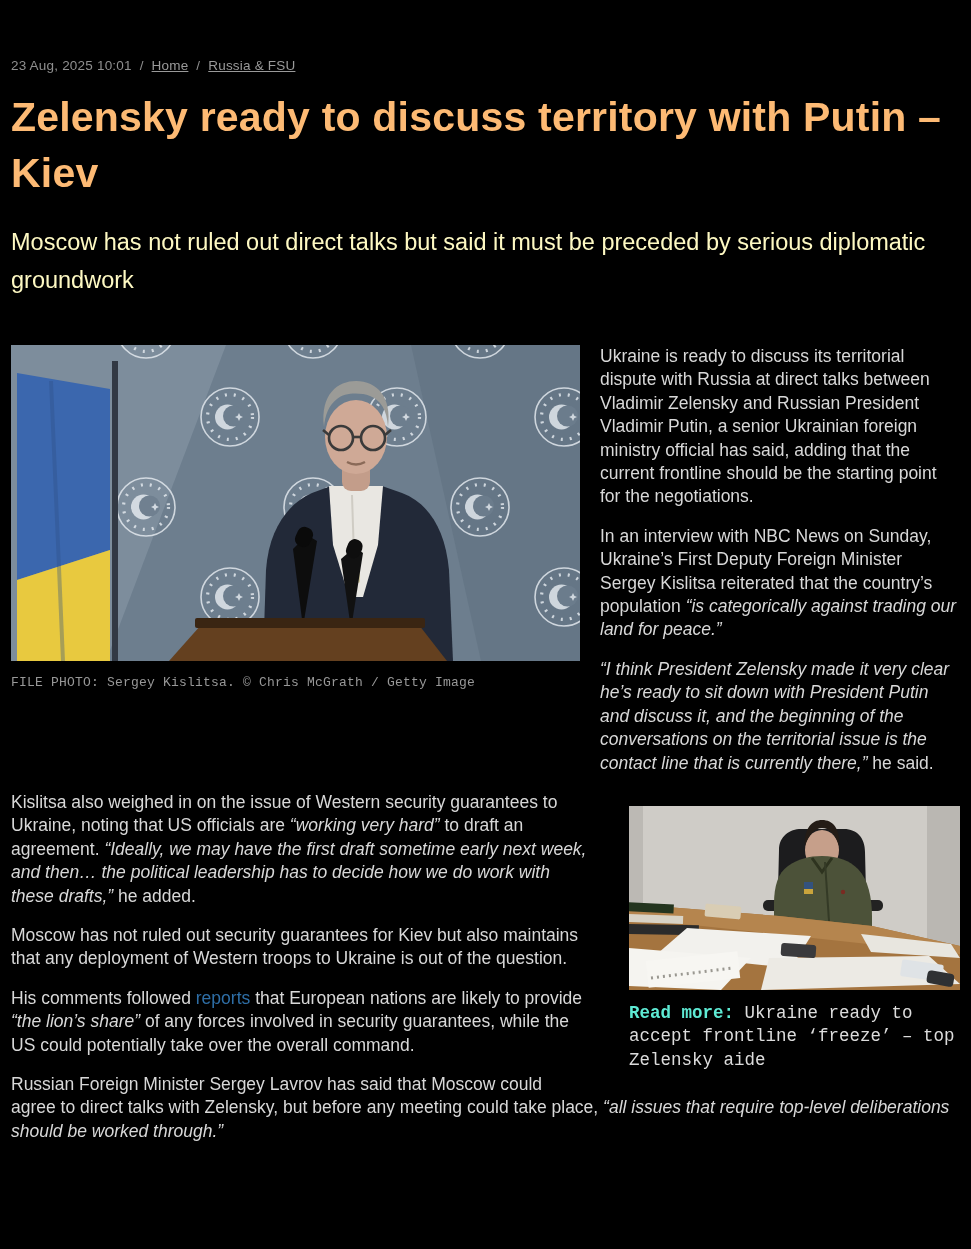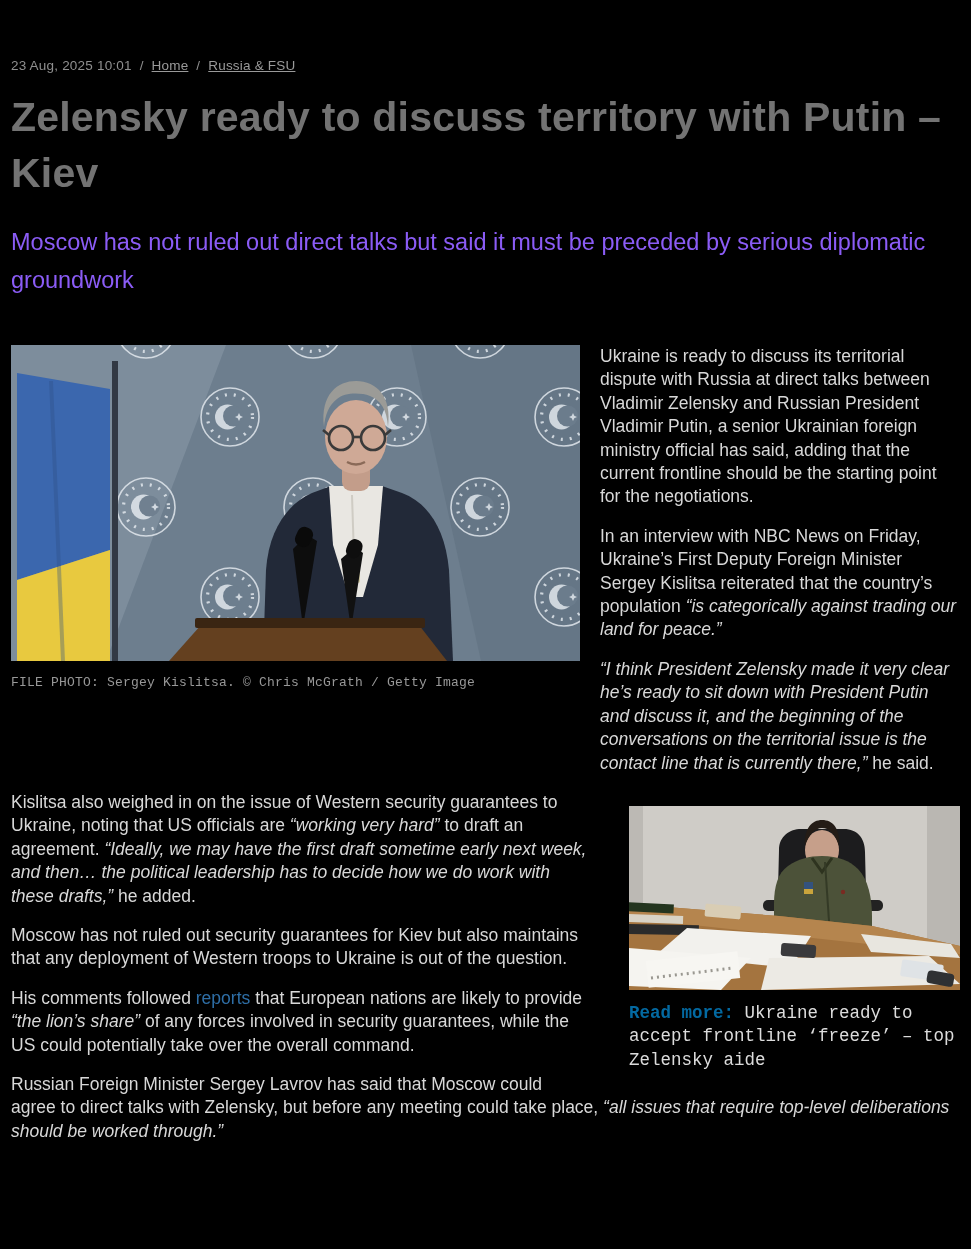--- a/index.html
+++ b/index.html
@@ -20,29 +20,29 @@
   }
   .breadcrumb a { color: #9a9a9a; text-decoration: underline; }
   .breadcrumb .sep { margin: 0 4px; color: #8f8f8f; }
 
   
   h1.title {
     margin: 16px 0 0 0;
     font-size: 41px;
     line-height: 56px;
     font-weight: bold;
-    color: #737373;
+    color: #fdba74;
     letter-spacing: 0.2px;
   }
   h2.subtitle {
     margin: 22px 0 0 0;
     font-size: 23.5px;
     line-height: 38px;
     font-weight: normal;
-    color: #8b5cf6;
+    color: #fef9c3;
   }
 
   
   .article-body { margin-top: 46px; font-size: 17.5px; line-height: 23.4px; color: #d8d8d8; }
   .article-body p { margin: 0 0 16px 0; }
   .it { font-style: italic; }
   a.lnk { color: #2e6ea6; text-decoration: none; }
 
   figure { margin: 0; font-family: Liberation Mono, monospace; }
   .fig-left { float: left; width: 569px; margin: 0 20px 62px 0; }
@@ -57,21 +57,21 @@
     font-size: 13px;
     color: #989898;
     letter-spacing: 0.2px;
   }
   figcaption.readmore {
     margin-top: 12px;
     font-size: 17.5px;
     line-height: 23.4px;
     color: #dcdcdc;
   }
-  figcaption.readmore strong { color: #0369a1; text-align: right; }
+  figcaption.readmore strong { color: #5eead4; text-align: right; }
 
   .clear { clear: both; }
 
   .bottom-divider {
     position: absolute;
     left: 0; right: 0; bottom: 2px;
     border-top: 1px solid #484848;
   }
 </style>
 </head>
@@ -150,21 +150,21 @@
           <rect x="285" y="182" width="16" height="20" rx="7" fill="#0a0a0a" transform="rotate(24 293 192)"></rect>
           <rect x="336" y="194" width="15" height="19" rx="7" fill="#0e0e0e" transform="rotate(22 343 203)"></rect>
           <path d="M158,316 L190,280 L408,280 L436,316 Z" fill="#64401f"></path>
           <rect x="184" y="273" width="230" height="10" rx="2" fill="#3a2512"></rect>
         </svg>
       </div>
       <figcaption class="filecap">FILE PHOTO: Sergey Kislitsa. ©  Chris McGrath / Getty Image</figcaption>
     </figure>
 
     <p><span>Ukraine is ready to discuss its territorial dispute with Russia at direct talks between Vladimir Zelensky and Russian President Vladimir Putin, a senior Ukrainian foreign ministry official has said, adding that the current frontline should be the starting point for the negotiations.</span></p>
-    <p><span>In an interview with NBC News on Friday, Ukraine’s First Deputy Foreign Minister Sergey Kislitsa reiterated that the country’s population </span><span class="it">“is categorically against trading our land for peace.”</span></p>
+    <p><span>In an interview with NBC News on Sunday, Ukraine’s First Deputy Foreign Minister Sergey Kislitsa reiterated that the country’s population </span><span class="it">“is categorically against trading our land for peace.”</span></p>
     <p><span class="it">“I think President Zelensky made it very clear he’s ready to sit down with President Putin and discuss it, and the beginning of the conversations on the territorial issue is the contact line that is currently there,”</span><span> he said.</span></p>
 
     <figure class="fig-right">
       <div class="photo-side">
 
         <svg width="331" height="184" viewBox="0 0 331 184">
           <rect width="331" height="184" fill="#cfccc7"></rect>
           <rect x="0" y="0" width="14" height="184" fill="#bcb9b4"></rect>
           <rect x="298" y="0" width="33" height="184" fill="#bab7b2"></rect>
 

